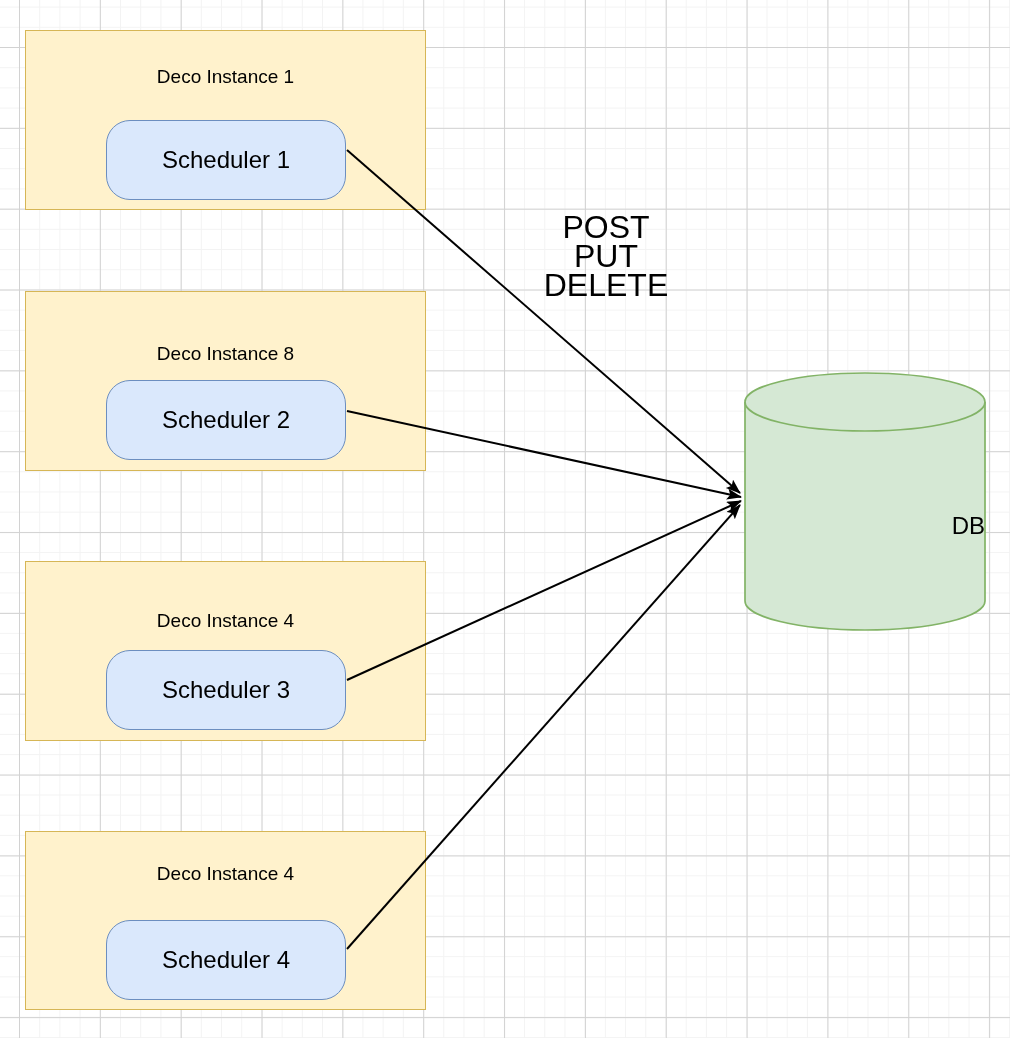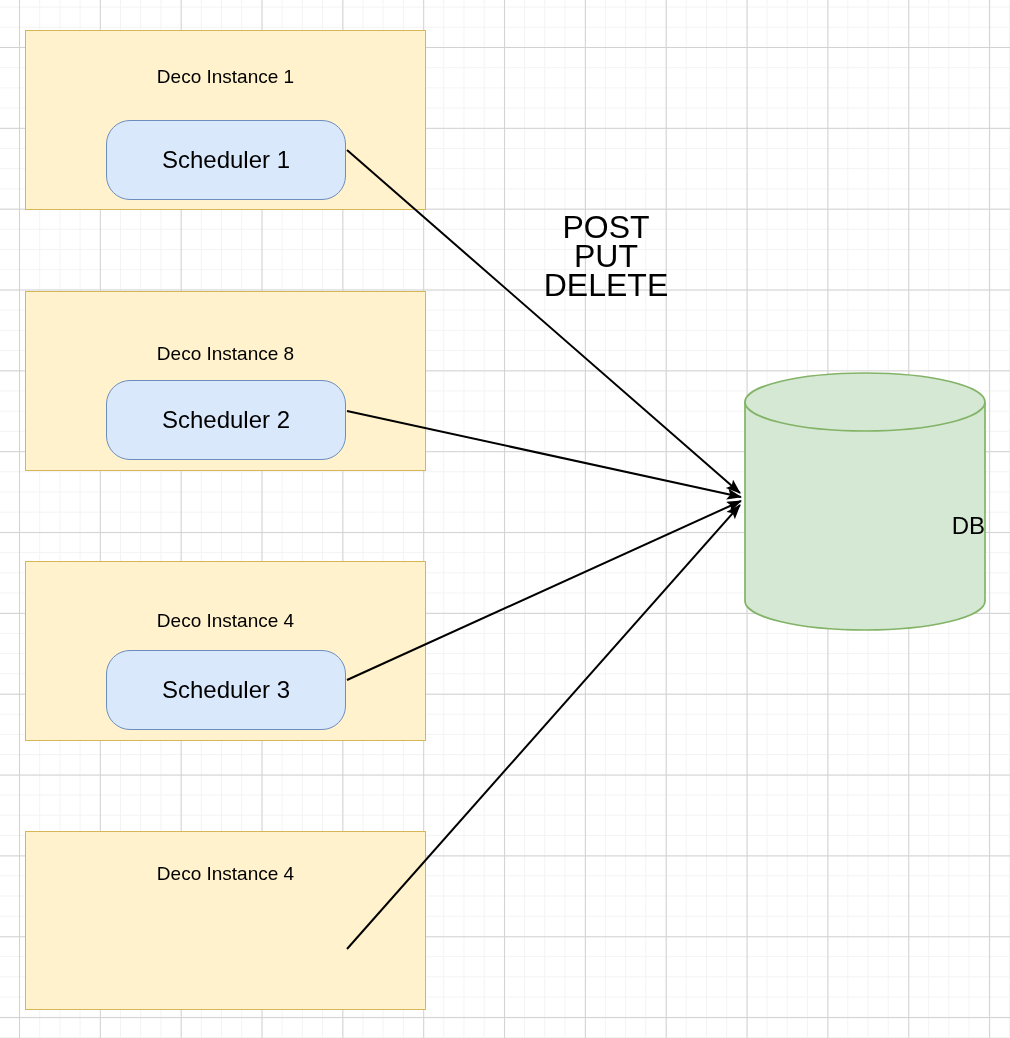--- a/index.html
+++ b/index.html
@@ -133,20 +133,23 @@
 
   <div class="scheduler-node s1">
     <span>Scheduler 1</span>
   </div>
   <div class="scheduler-node s2">
     <span>Scheduler 2</span>
   </div>
   <div class="scheduler-node s3">
     <span>Scheduler 3</span>
   </div>
+  <div class="scheduler-node s4">
+    <span>Scheduler 4</span>
+  </div>
 
   <svg class="connector-layer" width="1010" height="1038" viewBox="0 0 1010 1038" xmlns="http://www.w3.org/2000/svg">
     <defs>
       <marker id="arrowhead" markerWidth="16" markerHeight="12" refX="14" refY="5.5" orient="auto" markerUnits="userSpaceOnUse">
         <path d="M0,0 L15,5.5 L0,11 L3,5.5 Z" style="fill:var(--connector)"></path>
       </marker>
     </defs>
 
     <g>
       <path d="M745,402 V601 A120,29 0 0 0 985,601 V402 Z" style="fill:var(--db-fill); stroke:none"></path>

